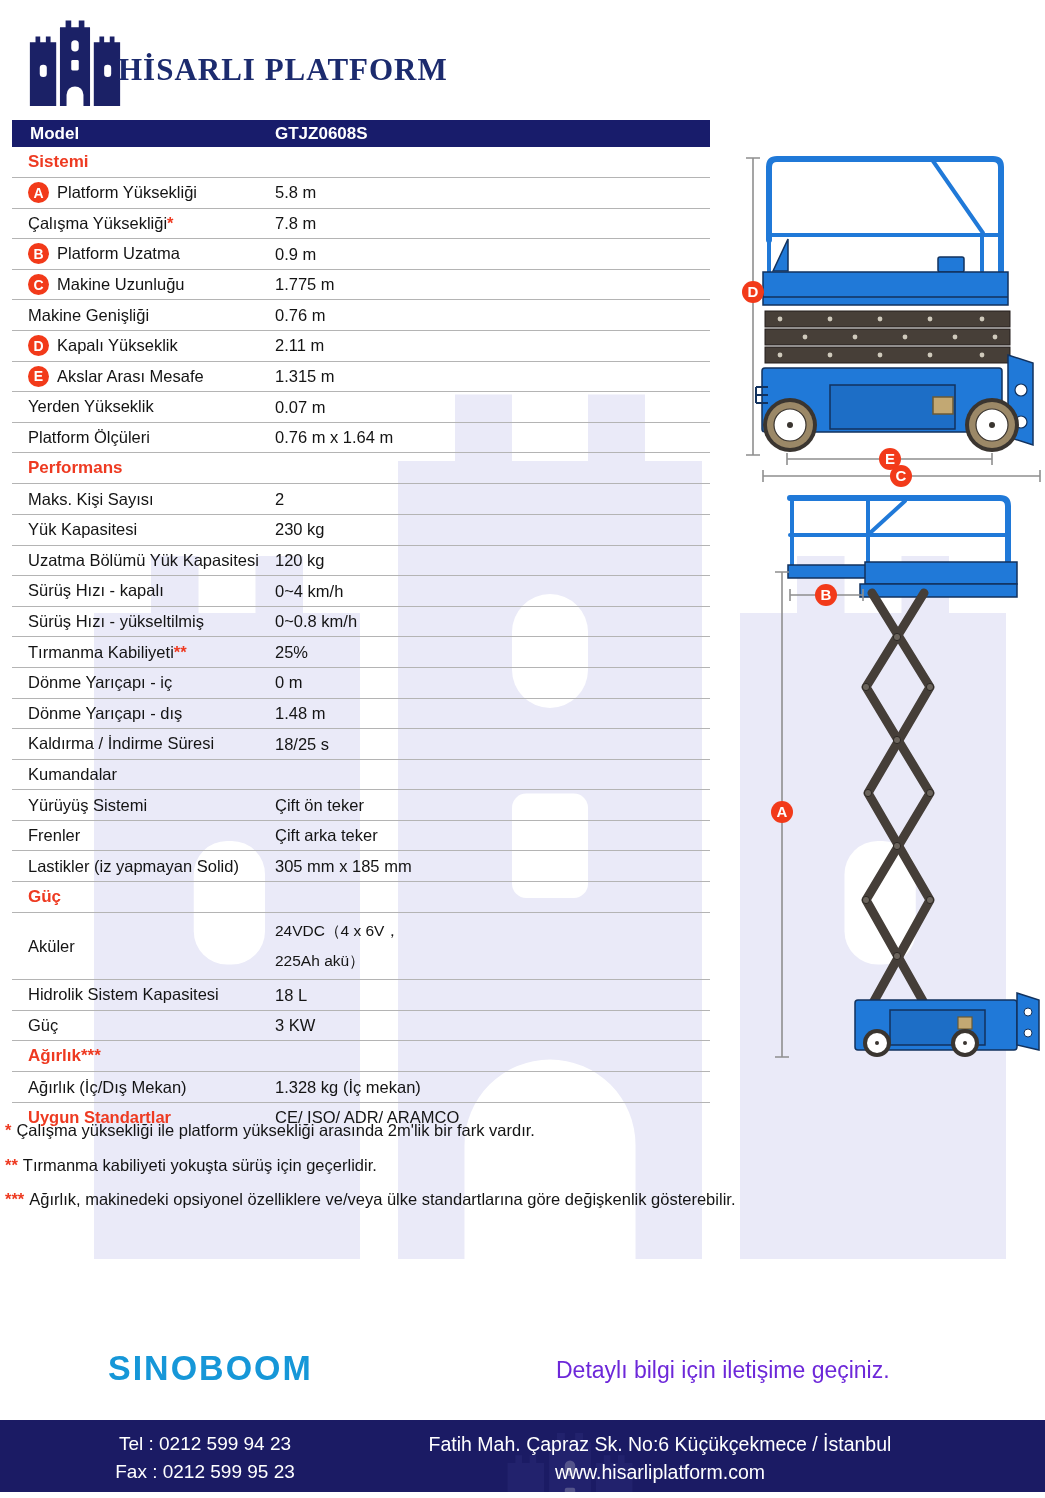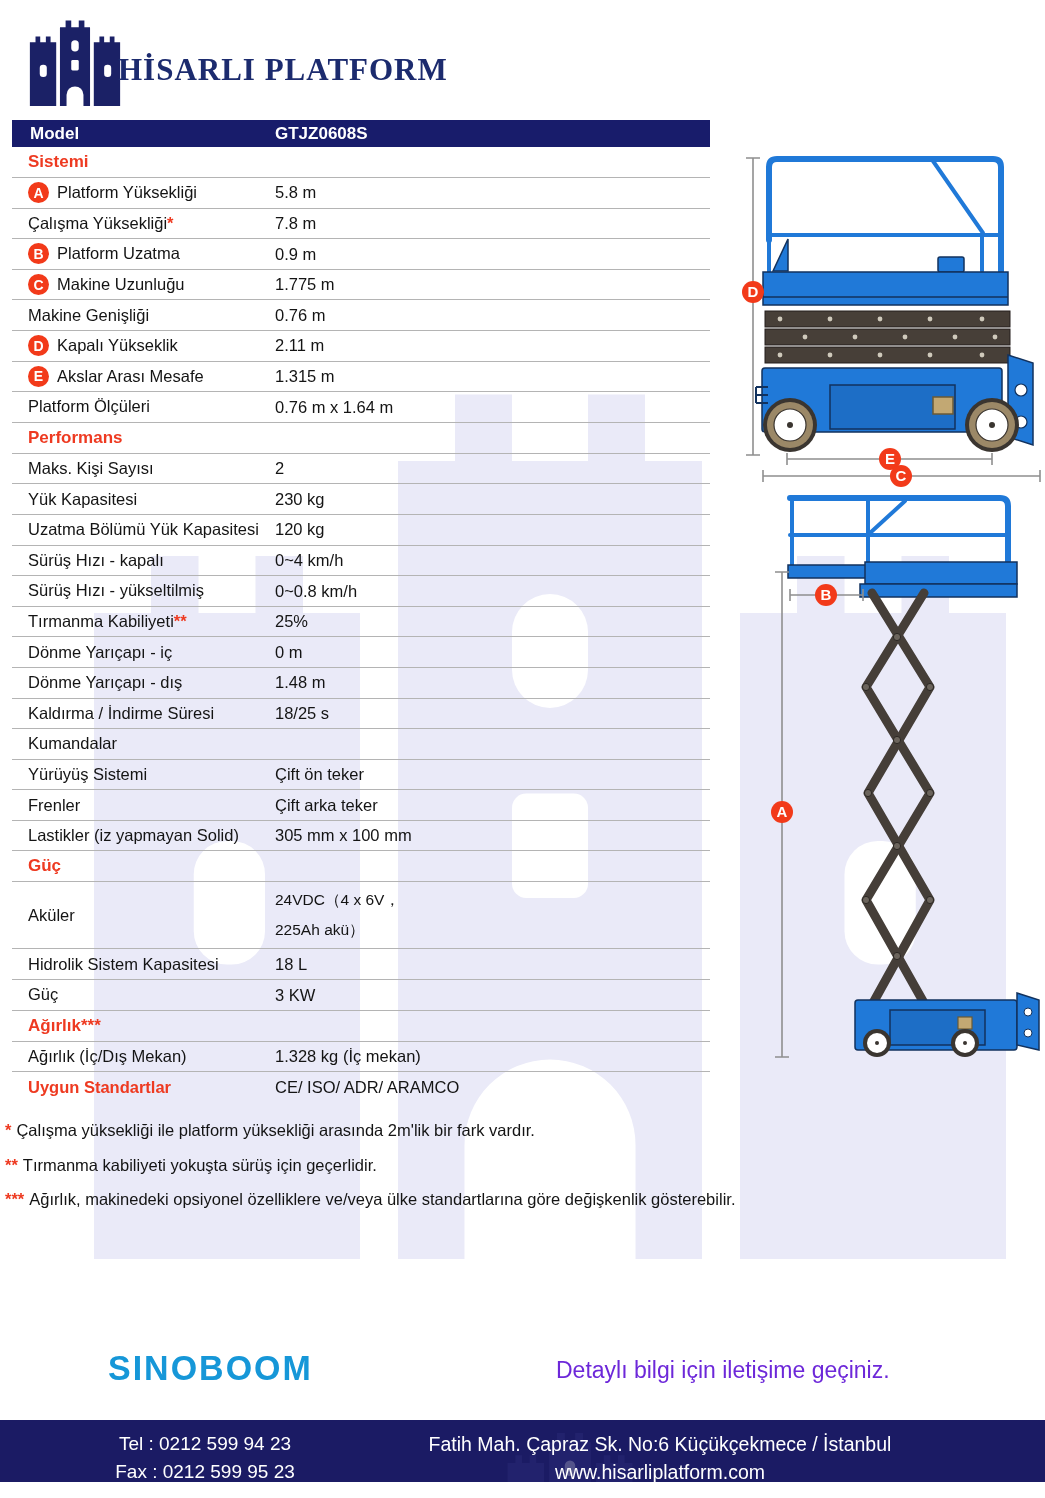--- a/index.html
+++ b/index.html
@@ -57,21 +57,21 @@
   .dark{fill:#473f38;stroke:#241f1c;stroke-width:1;}
   .badge-c{fill:#f23a1a;}
   .badge-t{fill:#ffffff;font-weight:700;font-size:15px;font-family:"Liberation Sans",sans-serif;text-anchor:middle;}
   
   .sinoboom{
     position:absolute;left:108px;top:1349px;z-index:2;color:#1697d8;
     font-weight:700;font-size:34px;letter-spacing:2px;transform:scaleY(1.02);
   }
   .contact-note{position:absolute;left:556px;top:1357px;z-index:2;color:#6d28d9;font-size:23px;}
   .footer-bar{
-    position:absolute;left:0;top:1420px;width:1045px;height:62px;
+    position:absolute;left:0;top:1420px;width:1045px;height:72px;
     background:#1b1b64;z-index:2;color:#ffffff;overflow:hidden;
   }
   .footer-bar .bar-watermark{position:absolute;left:505px;top:4px;width:130px;height:130px;opacity:0.25;}
   .tel-block{position:absolute;left:80px;top:10px;width:250px;text-align:center;font-size:19px;line-height:28px;}
   .addr-block{position:absolute;left:420px;top:10px;width:480px;text-align:center;font-size:19.5px;line-height:28px;}
 </style>
 </head>
 <body>
 
 <svg width="0" height="0" style="position:absolute">
@@ -148,20 +148,26 @@
       </div>
       <div class="spec-row">
         <div class="label-cell">
           <span class="badge">E</span>
           <span>Akslar Arası Mesafe</span>
         </div>
         <div class="value-cell"><span>1.315 m</span></div>
       </div>
       <div class="spec-row">
         <div class="label-cell">
+          <span>Yerden Yükseklik</span>
+        </div>
+        <div class="value-cell"><span>0.07 m</span></div>
+      </div>
+      <div class="spec-row">
+        <div class="label-cell">
           <span>Platform Ölçüleri</span>
         </div>
         <div class="value-cell"><span>0.76 m x 1.64 m</span></div>
       </div>
       <div class="section-row">
         <span>Performans</span>
       </div>
       <div class="spec-row">
         <div class="label-cell">
           <span>Maks. Kişi Sayısı</span>
@@ -231,21 +237,21 @@
       <div class="spec-row">
         <div class="label-cell">
           <span>Frenler</span>
         </div>
         <div class="value-cell"><span>Çift arka teker</span></div>
       </div>
       <div class="spec-row">
         <div class="label-cell">
           <span>Lastikler (iz yapmayan Solid)</span>
         </div>
-        <div class="value-cell"><span>305 mm x 100 mm</span></div>
+        <div class="value-cell"><span>305 mm x 185 mm</span></div>
       </div>
       <div class="section-row">
         <span>Güç</span>
       </div>
       <div class="spec-row tall">
         <div class="label-cell">
           <span>Aküler</span>
         </div>
         <div class="value-cell">
           <div class="vline">24VDC（4 x 6V，</div>

